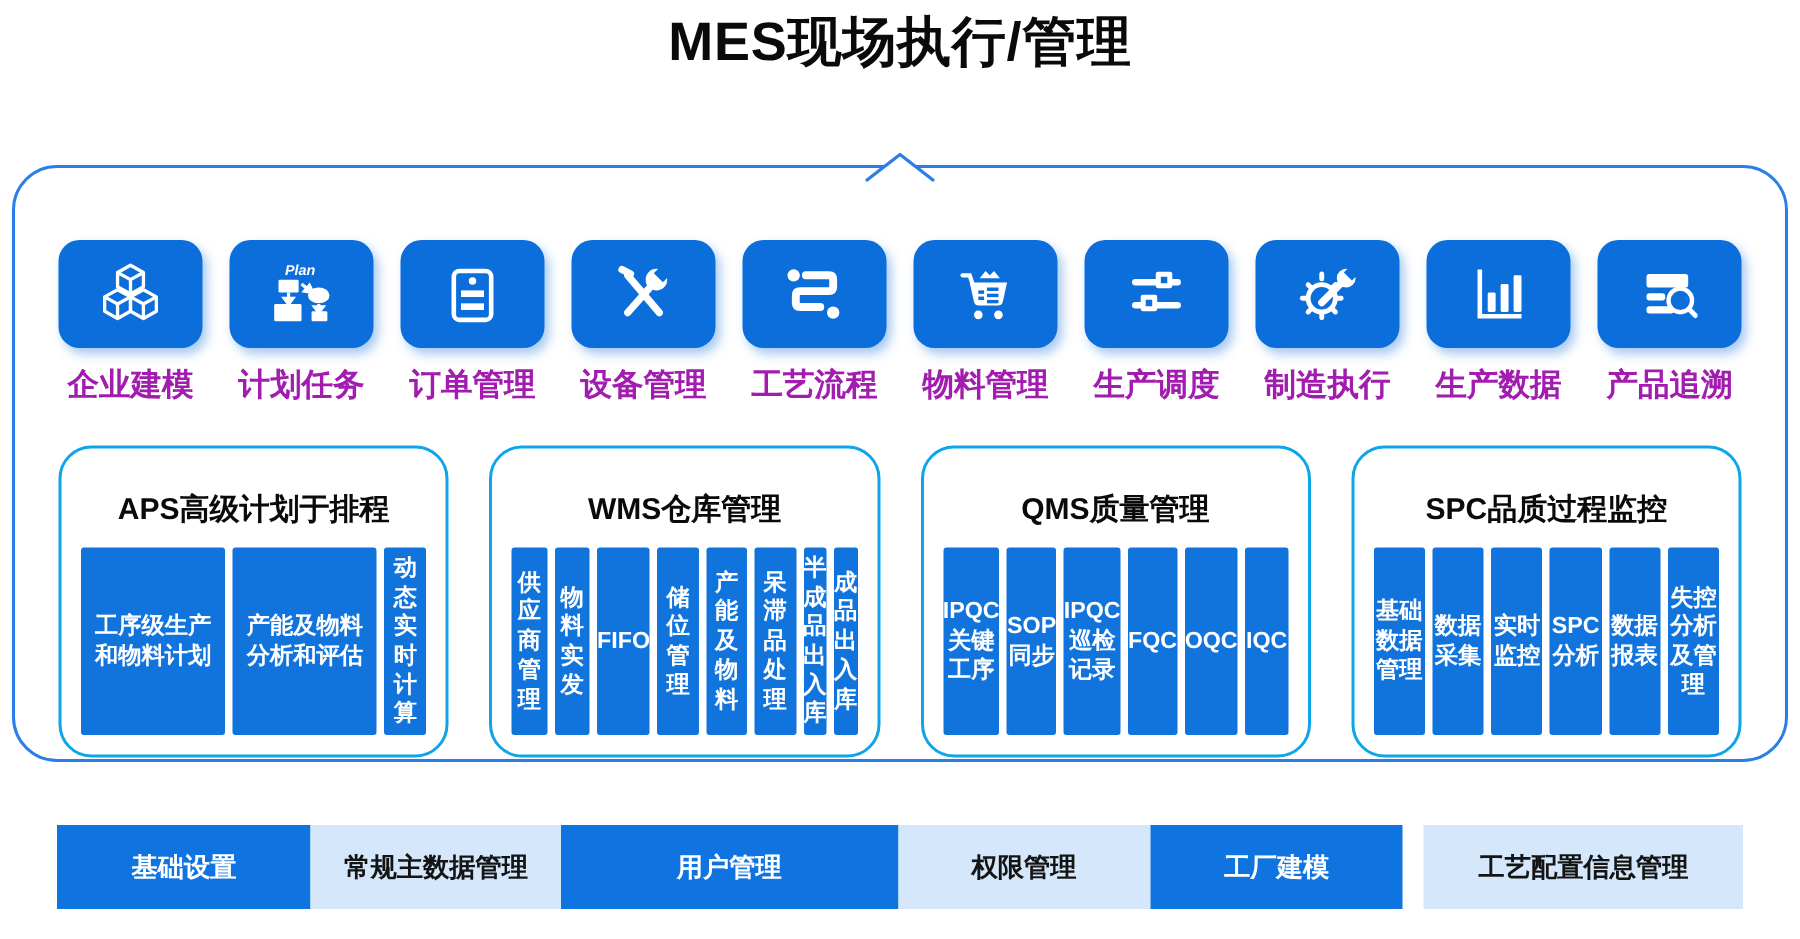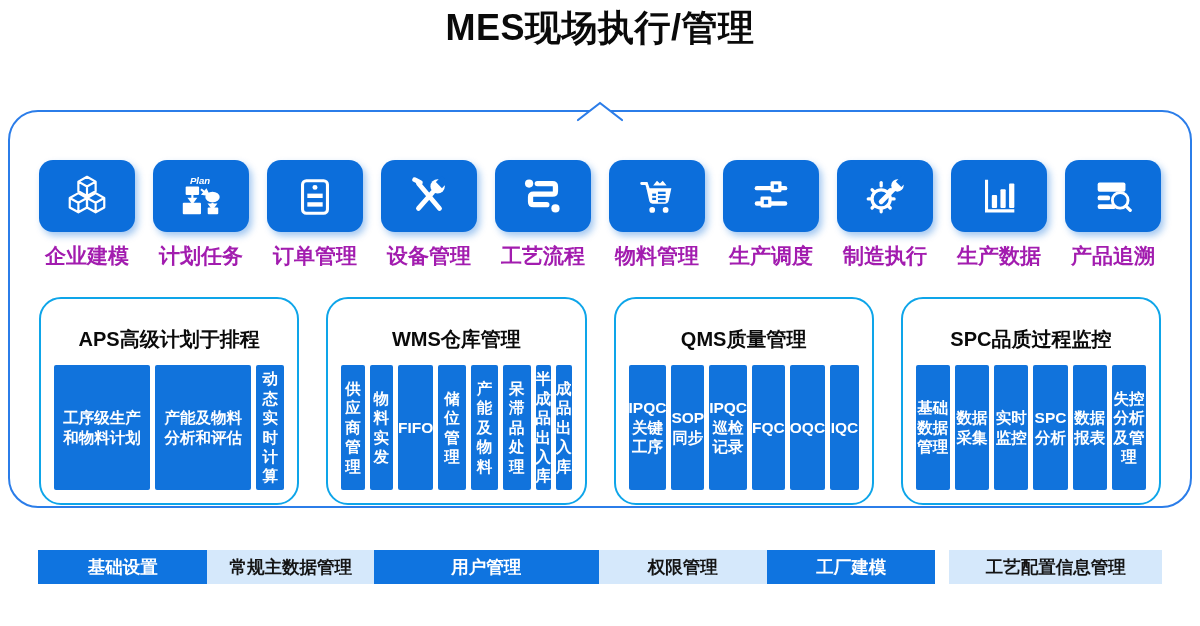--- a/index.html
+++ b/index.html
@@ -27,21 +27,21 @@
     padding:24px 13px 13px;display:flex;flex-direction:column;box-sizing:border-box;}
   .panel-title{text-align:center;font-size:20px;font-weight:800;color:#0a0a0a;
     margin:3px 0 12px;white-space:nowrap;}
   .prows{flex:1;display:flex;flex-direction:row;gap:5px;}
   .prow{display:flex;gap:5px;flex:1;}
   .prow.compact{flex:0 0 28px;}
   .cell{flex:1;background:#1173dc;color:#fff;border-radius:2px;
     display:flex;flex-direction:column;align-items:center;justify-content:center;
     text-align:center;font-size:15.5px;font-weight:700;line-height:1.25;}
 
-  .bottom-bar{position:absolute;left:38px;top:550px;width:1124px;height:34px;display:flex;}
+  .bottom-bar{position:absolute;left:38px;top:550px;width:1124px;height:56px;display:flex;}
   .seg{display:flex;align-items:center;justify-content:center;
     font-size:17.5px;font-weight:700;white-space:nowrap;}
   .seg.solid{background:#0f74e0;color:#fff;}
   .seg.light{background:#d5e8fb;color:#141414;text-align:right;}
   .seg:nth-child(1){flex:169 0 0;}
   .seg:nth-child(2){flex:166 0 0;}
   .seg:nth-child(3){flex:224 0 0;}
   .seg:nth-child(4){flex:168 0 0;}
   .seg:nth-child(5){flex:168 0 0;}
   .seg:nth-child(6){flex:212 0 0;margin-left:14px;}

